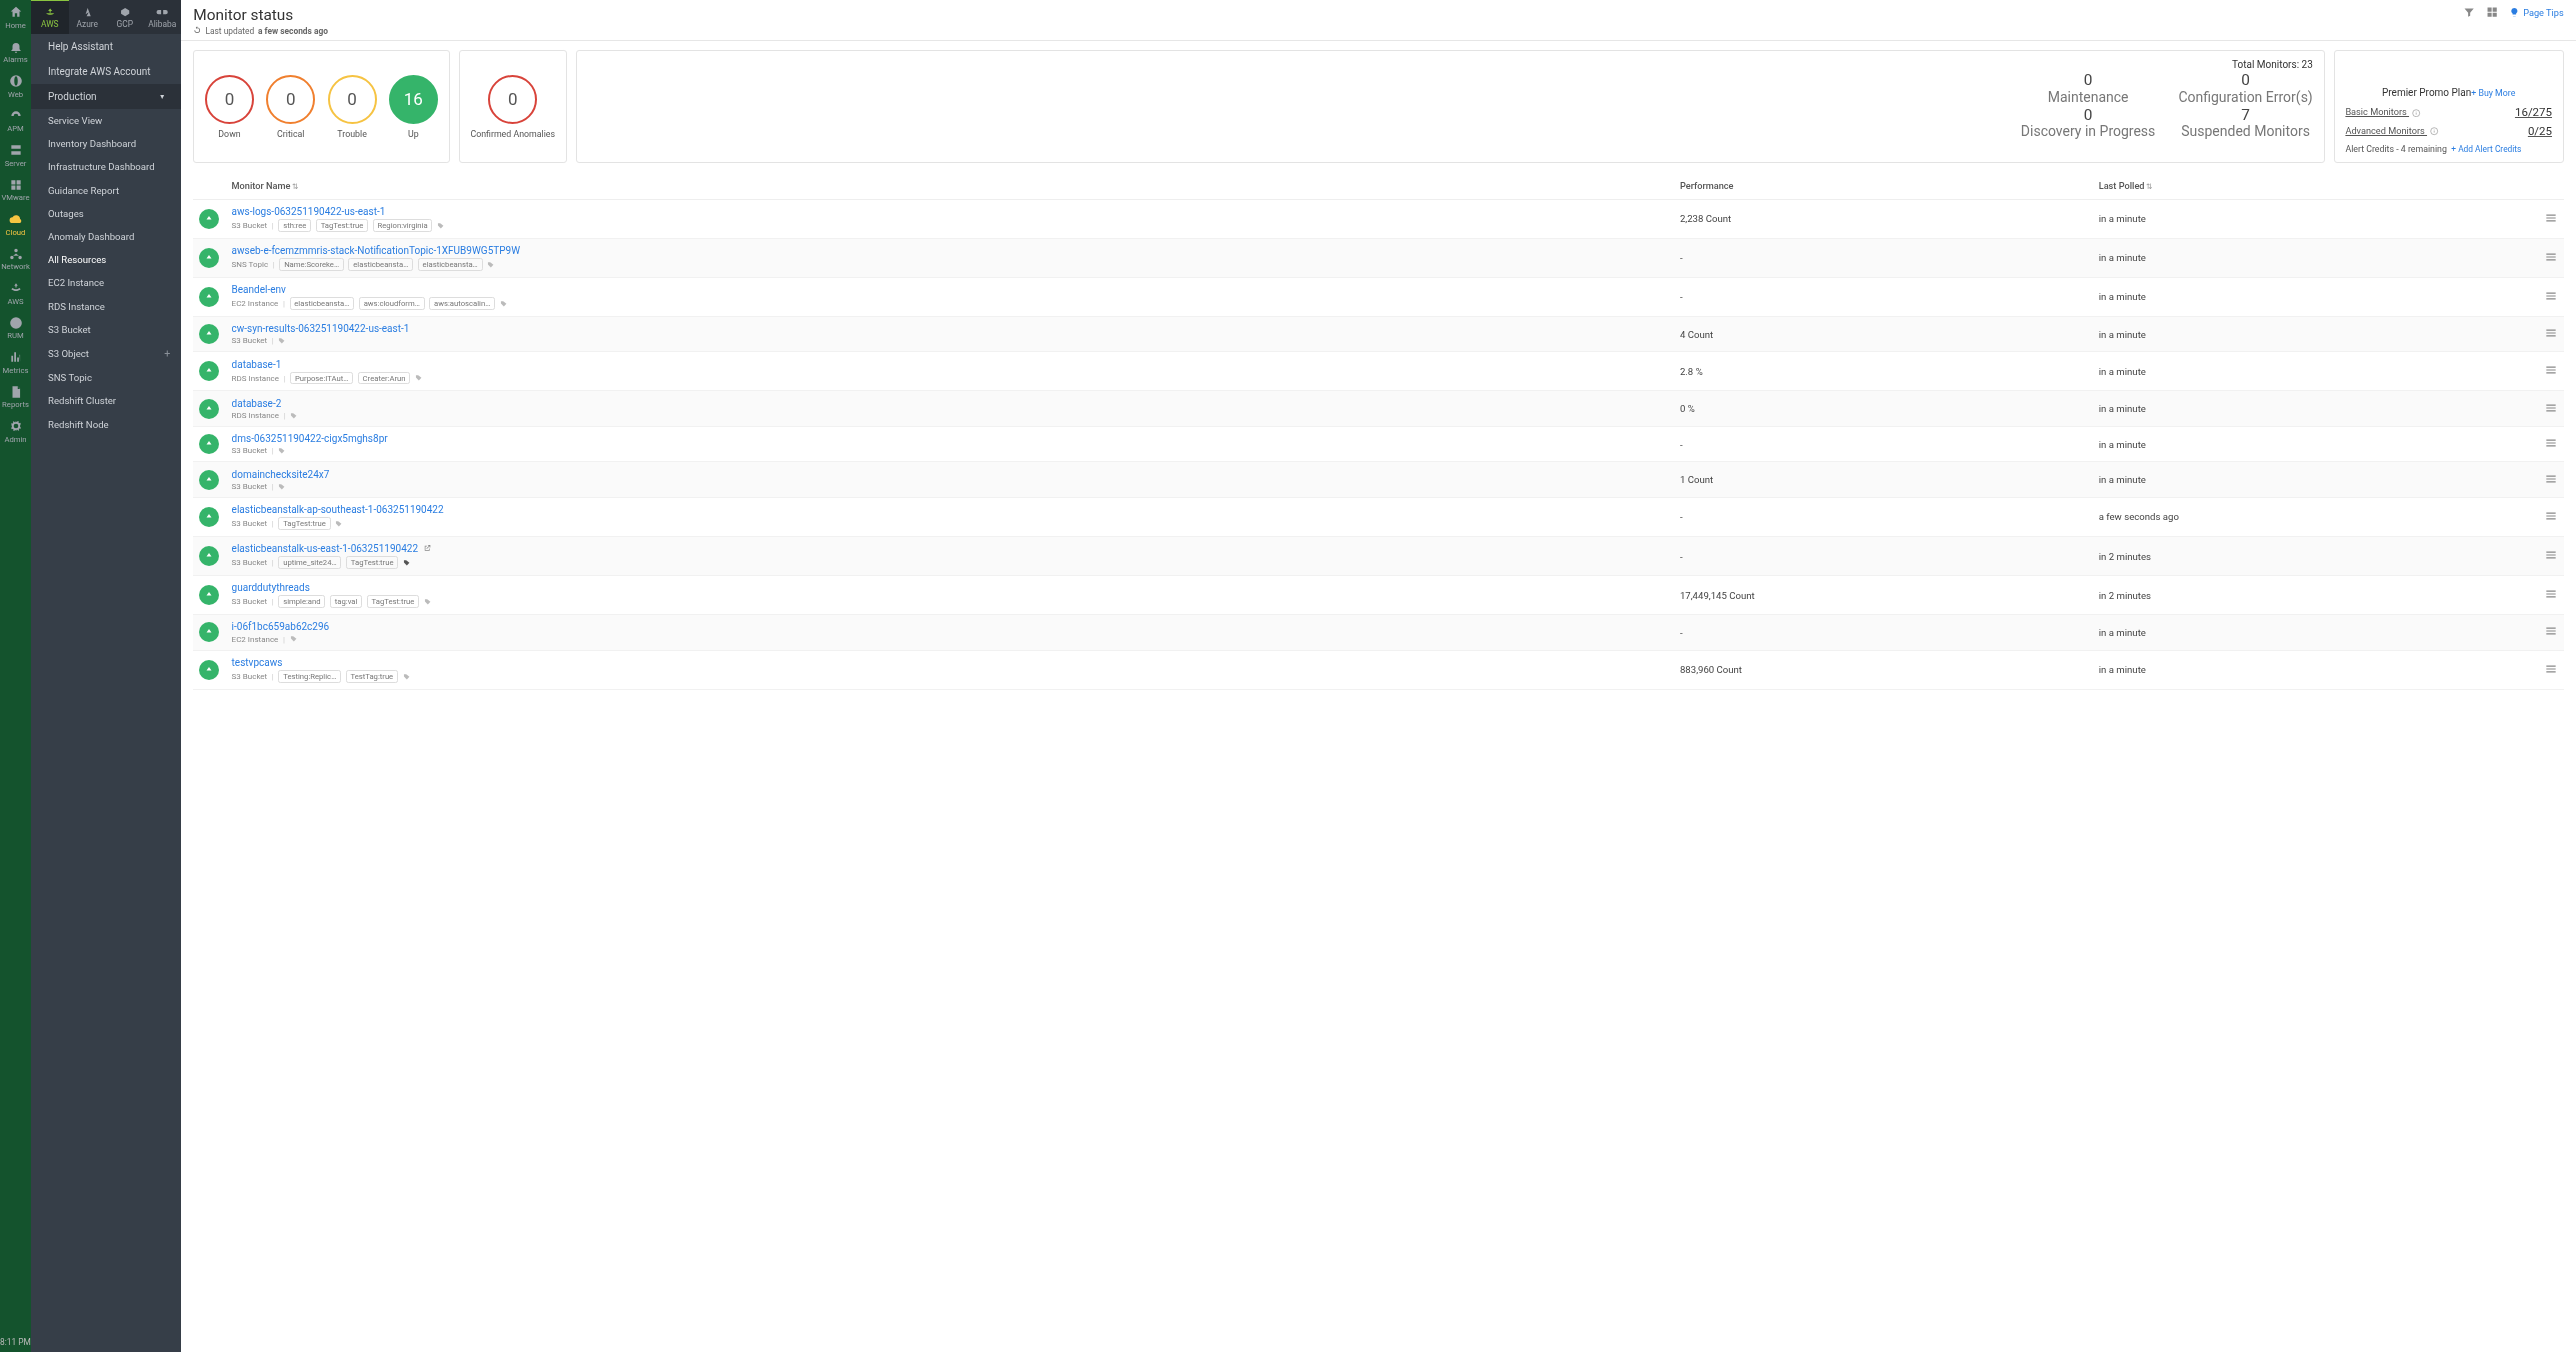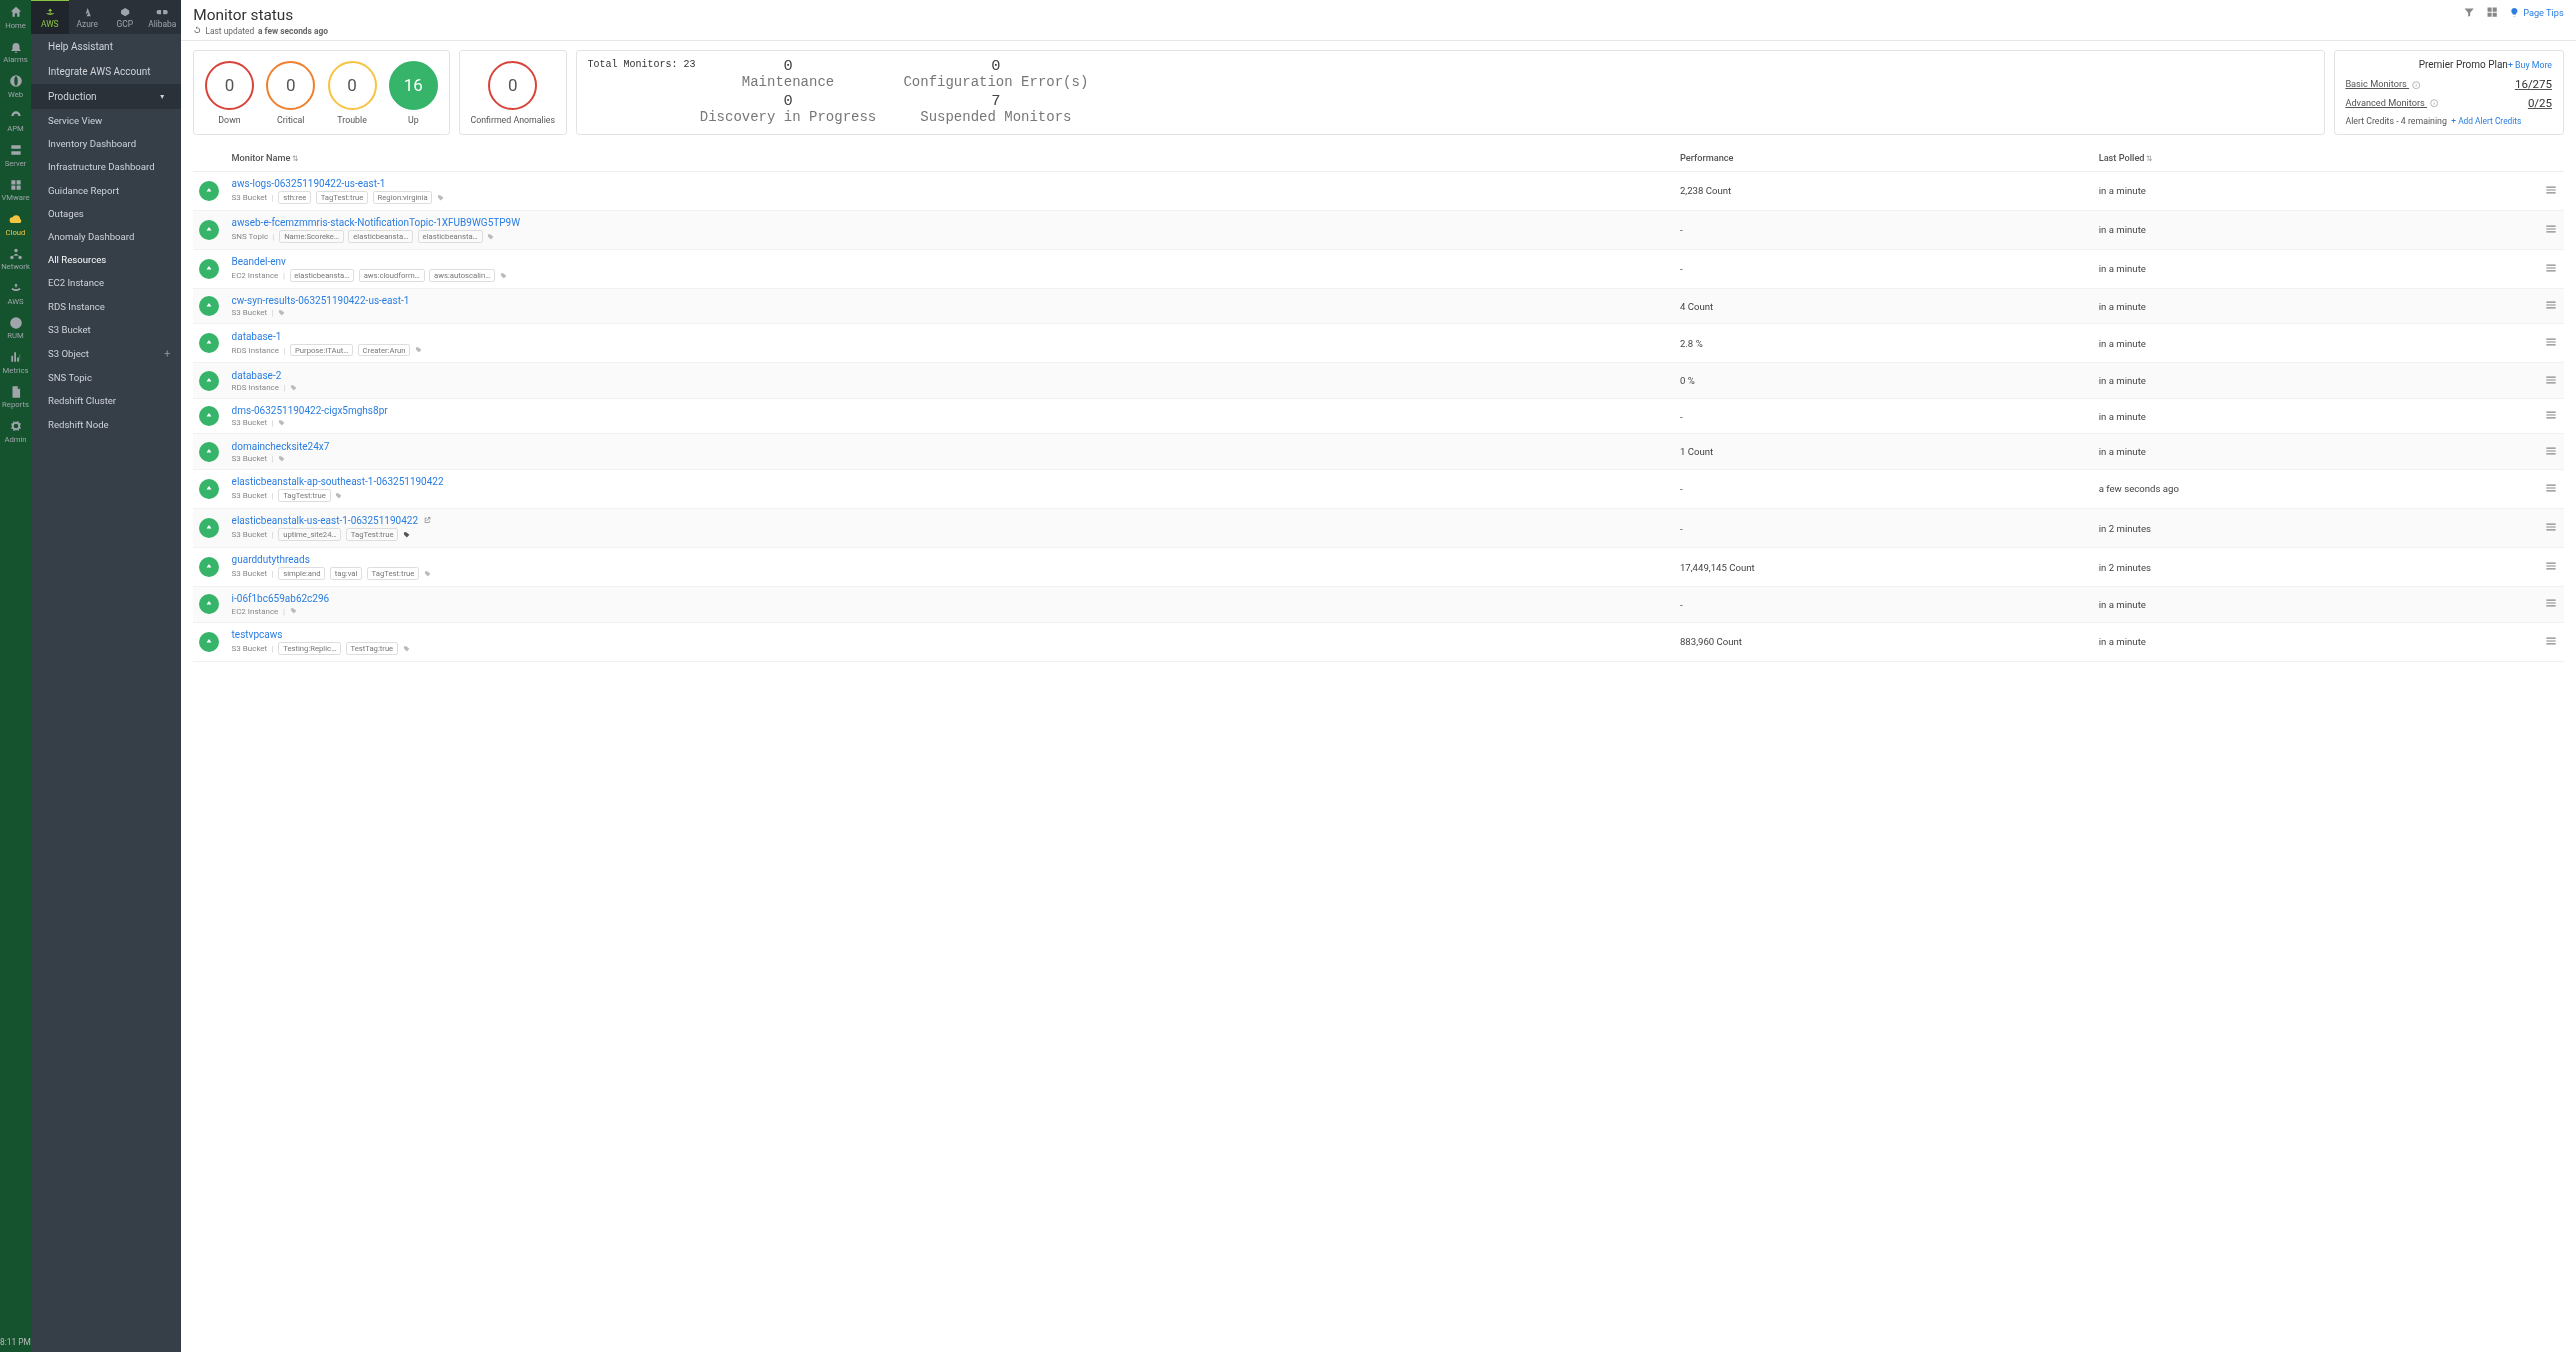--- a/index.html
+++ b/index.html
@@ -48,29 +48,29 @@
   .ring-group { display:flex; gap:12.3px; }
   .ring-wrap { display:flex; flex-direction:column; align-items:center; gap:4.6px; }
   .ring { width:49px; height:49px; border-radius:50%; display:flex; align-items:center; justify-content:center; font-size:17px; color:#555; }
   .ring.down     { border:2.3px solid #d8433a; }
   .ring.critical { border:2.3px solid #f07f2e; }
   .ring.trouble  { border:2.3px solid #f6c342; }
   .ring.up       { border:2.3px solid #35b46a; background:#35b46a; color:#fff; }
   .ring.anom     { border:2.3px solid #d8433a; }
   .ring-label { font-size:8.8px; color:#555; }
 
-  .totals { flex:1; flex-direction:row; align-items:flex-start;font-family:Liberation Mono, monospace; }
+  .totals { flex:1; flex-direction:column; align-items:flex-end; }
   .totals-title { font-size:10px; color:#333; margin-bottom:3.1px; }
   .totals-grid { display:grid; grid-template-columns:1fr 1fr; row-gap:3.1px; column-gap:23px; }
   .tg-cell { text-align:center; }
   .tg-num { font-size:15.4px; color:#444; line-height:1; }
   .tg-lab { font-size:14px; color:#777; }
 
   .promo { flex-direction:column; align-items:stretch; min-width:230px; }
-  .promo-head { display:flex; justify-content:flex-end; align-items:center; margin-bottom:4.6px; }
+  .promo-head { display:flex; justify-content:center; align-items:center; margin-bottom:4.6px;margin-top:28px; }
   .promo-head .buy { color:#2a7de1; font-size:8.8px; cursor:pointer; }
   .promo-row { display:flex; justify-content:space-between; align-items:center; font-size:9.2px; color:#555; padding:2.3px 0;text-decoration:underline; }
   .promo-row .info { width:8.4px; height:8.4px; fill:#999; margin-left:3.1px; vertical-align:middle; }
   .promo-credits { font-size:8.8px; color:#555; padding-top:4.6px; }
   .promo-credits a { color:#2a7de1; cursor:pointer; font-size:8.4px; }
 
   
   .table-wrap { flex:1; overflow-y:auto; padding:0 12.3px 15.4px; }
   table { width:100%; border-collapse:collapse; }
   thead th { text-align:left; font-weight:500; font-size:9.2px; color:#555; padding:7.7px 6.1px; border-bottom:0.8px solid #eee; }

